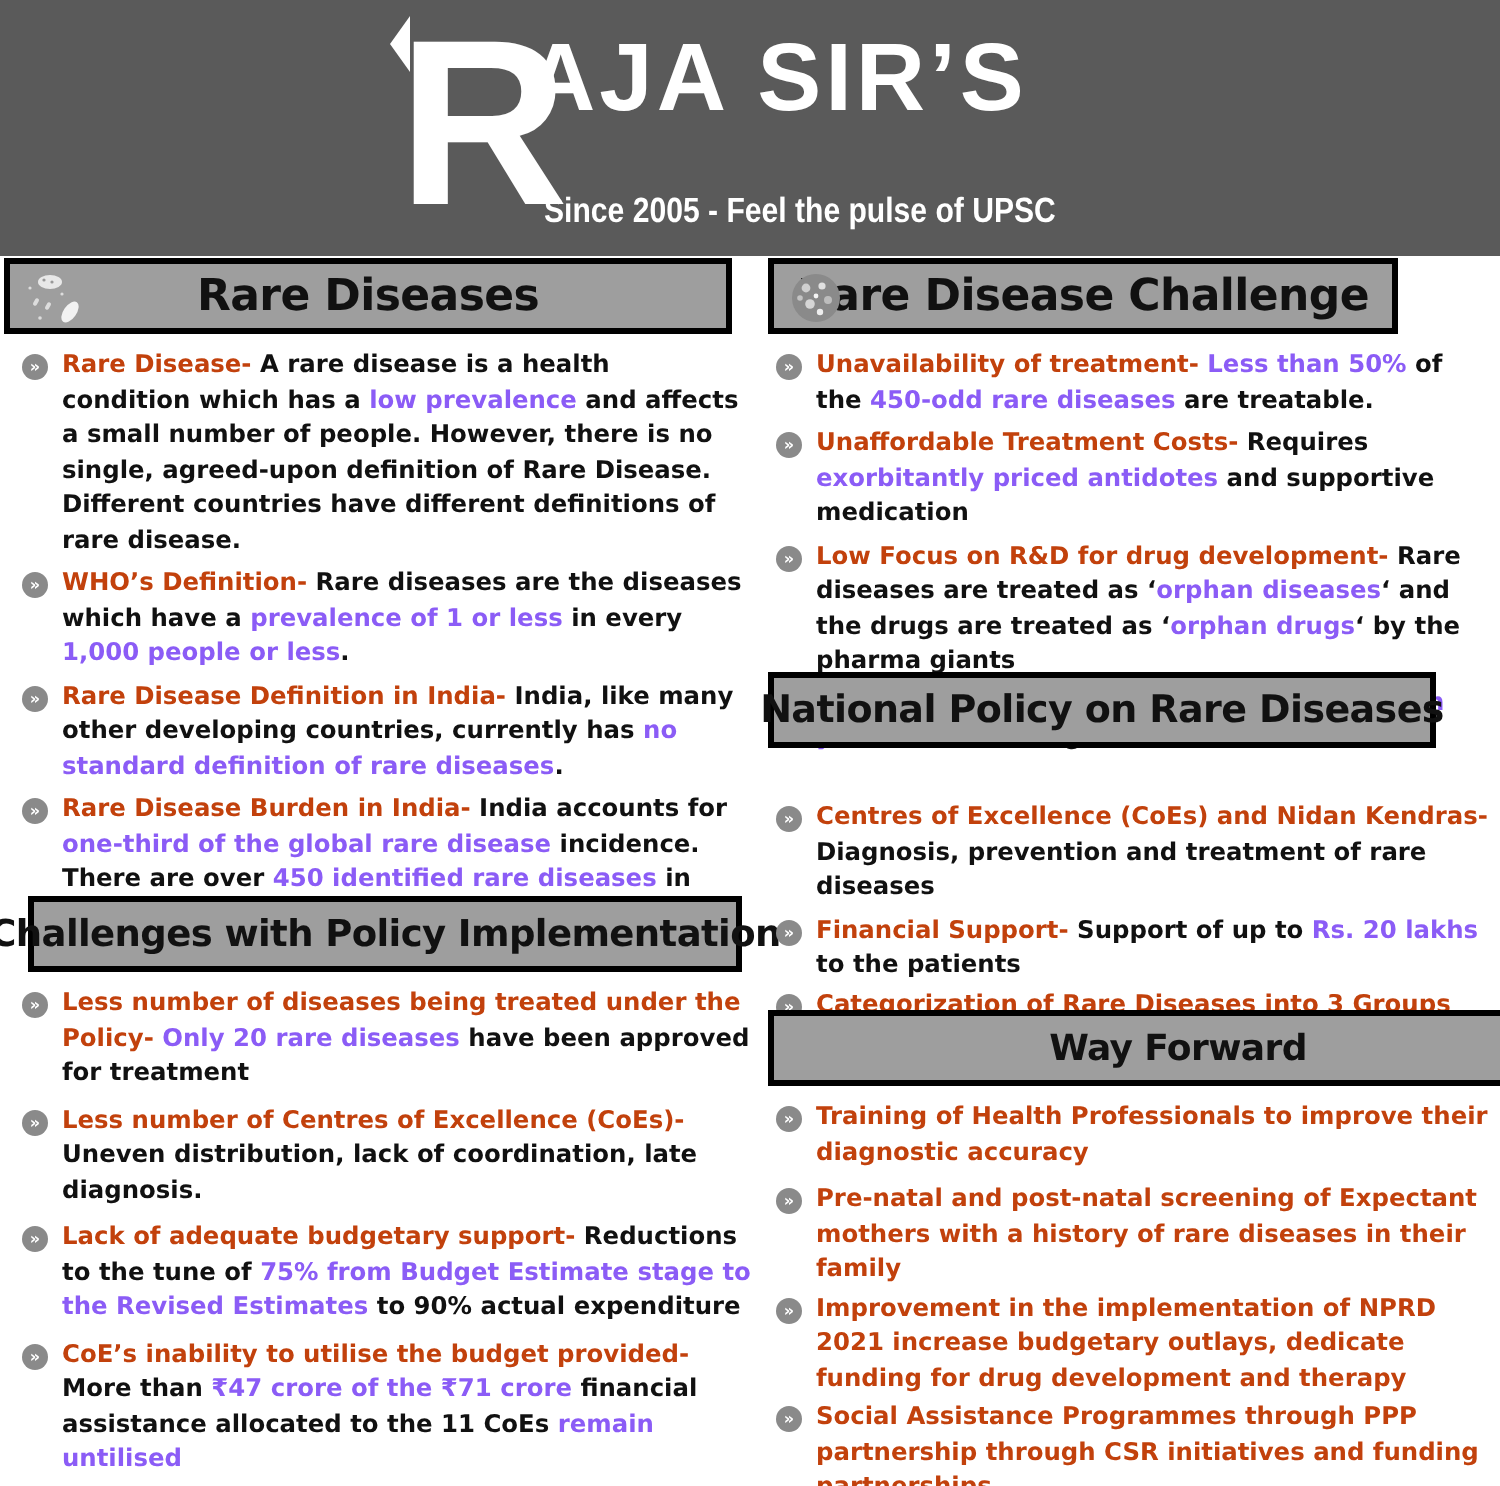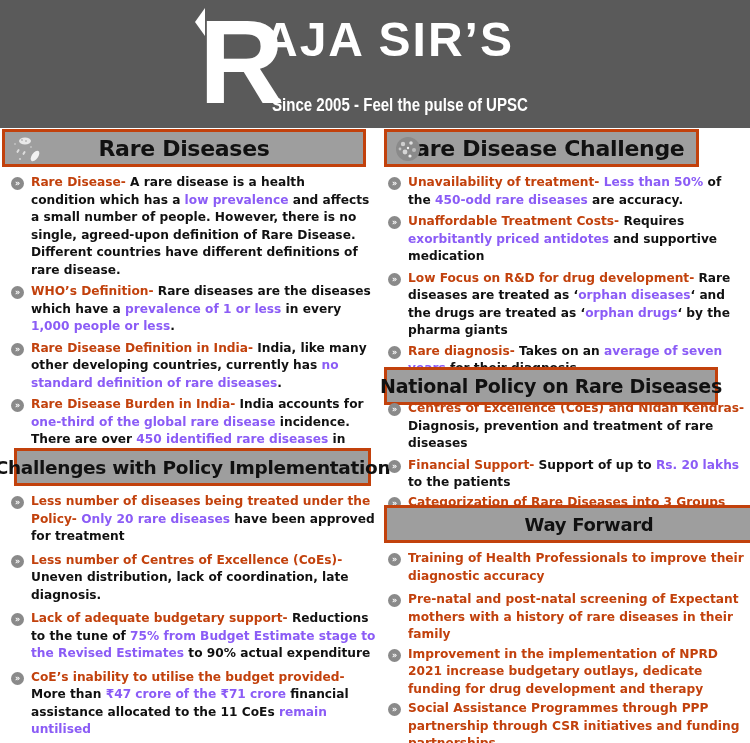--- a/index.html
+++ b/index.html
@@ -9,21 +9,21 @@
   
   .banner { position: absolute; left: 0; top: 0; width: 750px; height: 128px; background: #5a5a5a; }
   .logo { position: absolute; left: 195px; top: 6px; width: 350px; height: 112px; color: #ffffff; }
   .logo-r { position: absolute; left: 4px; top: 6px; font-family: "Liberation Sans", sans-serif; font-weight: 700; font-size: 118px; line-height: 100px; letter-spacing: -4px; }
   .logo-arrow { position: absolute; left: 0; top: 2px; width: 0; height: 0; border-top: 14px solid transparent; border-bottom: 14px solid transparent; border-right: 10px solid #fff; }
   .logo-title { position: absolute; left: 68px; top: 6px; font-family: Liberation Sans, sans-serif; font-weight: 700; font-size: 48px; line-height: 56px; letter-spacing: 2px; }
   .logo-sub { position: absolute; left: 68px; top: 62px; font-family: "Liberation Sans", sans-serif; font-weight: 400; font-size: 19.5px; line-height: 22px; letter-spacing: 0.3px; white-space: nowrap; }
   .logo-tag { position: absolute; left: 77px; top: 88px; font-family: "Liberation Sans", sans-serif; font-weight: 700; font-size: 17.5px; line-height: 22px; white-space: nowrap; transform: scaleX(0.86); transform-origin: left center; }
 
   
-  .sec-head { position: absolute; height: 38px; background: #9e9e9e; border: 3px solid #c2410c; display: flex; align-items: center; justify-content: center; }
+  .sec-head { position: absolute; height: 38px; background: #9e9e9e; border: 3px solid #000000; display: flex; align-items: center; justify-content: center; }
   .sec-head .title { font-family: "DejaVu Sans", sans-serif; font-weight: 700; font-size: 22px; color: #111; letter-spacing: -0.3px; white-space: nowrap; }
   .sec-head .thumb { position: absolute; left: 6px; top: 3px; width: 30px; height: 28px; }
 
   
   .list { position: absolute; }
   .item { position: relative; padding-left: 20px; font-size: 12.2px; line-height: 17.5px; font-weight: 700; color: #111; }
   .bullet { position: absolute; left: 0; top: 3px; width: 13px; height: 13px; border-radius: 50%; background: #8a8a8a; color: #fff; font-size: 8px; line-height: 13px; text-align: center; font-weight: 700; }
   .lead { color: #c2410c; }
   .hl { color: #8b5cf6; }
   .plain { color: #111; }
@@ -81,27 +81,27 @@
     <circle cx="21" cy="15" r="2" fill="#bdbdbd"></circle>
       <circle cx="12" cy="17" r="2.4" fill="#d6d6d6"></circle>
     <circle cx="17" cy="21" r="1.6" fill="#eeeeee"></circle>
       <circle cx="7" cy="14" r="1.4" fill="#c4c4c4"></circle>
     <circle cx="15" cy="13" r="1.2" fill="#f5f5f5"></circle>
   </svg>
   <span class="title">Rare Disease Challenge</span>
 </div>
 
 <div class="list" style="left:388px; top:174px; width:356px;">
-    <div class="item"><span class="bullet">»</span><span class="lead">Unavailability of treatment-</span><span class="hl"> Less than 50%</span><span class="plain"> of the </span><span class="hl">450-odd rare diseases</span><span class="plain"> are accuracy.</span></div>
+    <div class="item"><span class="bullet">»</span><span class="lead">Unavailability of treatment-</span><span class="hl"> Less than 50%</span><span class="plain"> of the </span><span class="hl">450-odd rare diseases</span><span class="plain"> are treatable.</span></div>
     <div class="item" style="margin-top: 4px;"><span class="bullet">»</span><span class="lead">Unaffordable Treatment Costs-</span><span class="plain"> Requires </span><span class="hl">exorbitantly priced antidotes</span><span class="plain"> and supportive medication</span></div>
     <div class="item" style="margin-top: 4px;"><span class="bullet">»</span><span class="lead">Low Focus on R&amp;D for drug development-</span><span class="plain">  Rare diseases are treated as ‘</span><span class="hl">orphan diseases</span><span class="plain">‘ and the drugs are treated as ‘</span><span class="hl">orphan drugs</span><span class="plain">‘ by the pharma giants</span></div>
     <div class="item" style="margin-top: 3px;"><span class="bullet">»</span><span class="lead">Rare diagnosis-</span><span class="plain"> Takes on an </span><span class="hl">average of seven years</span><span class="plain"> for their diagnosis</span></div>
   </div>
 
-<div class="sec-head" style="left:384px; top:367px; width:334px;">
+<div class="sec-head" style="left:384px; top:336px; width:334px;">
   <span class="title" style="font-size:19px;">National Policy on Rare Diseases</span>
 </div>
 
 <div class="list" style="left:388px; top:400px; width:358px;">
     <div class="item"><span class="bullet">»</span><span class="lead">Centres of Excellence (CoEs) and Nidan Kendras-</span><span class="plain"> Diagnosis, prevention and treatment of rare diseases</span></div>
     <div class="item" style="margin-top: 4px;"><span class="bullet">»</span><span class="lead">Financial Support-</span><span class="plain"> Support of up to </span><span class="hl">Rs. 20 lakhs</span><span class="plain"> to the patients</span></div>
     <div class="item" style="margin-top: 2px;"><span class="bullet">»</span><span class="lead">Categorization of Rare Diseases into 3 Groups</span></div>
   </div>
 
 <div class="sec-head" style="left:384px; top:505px; width:410px;">

